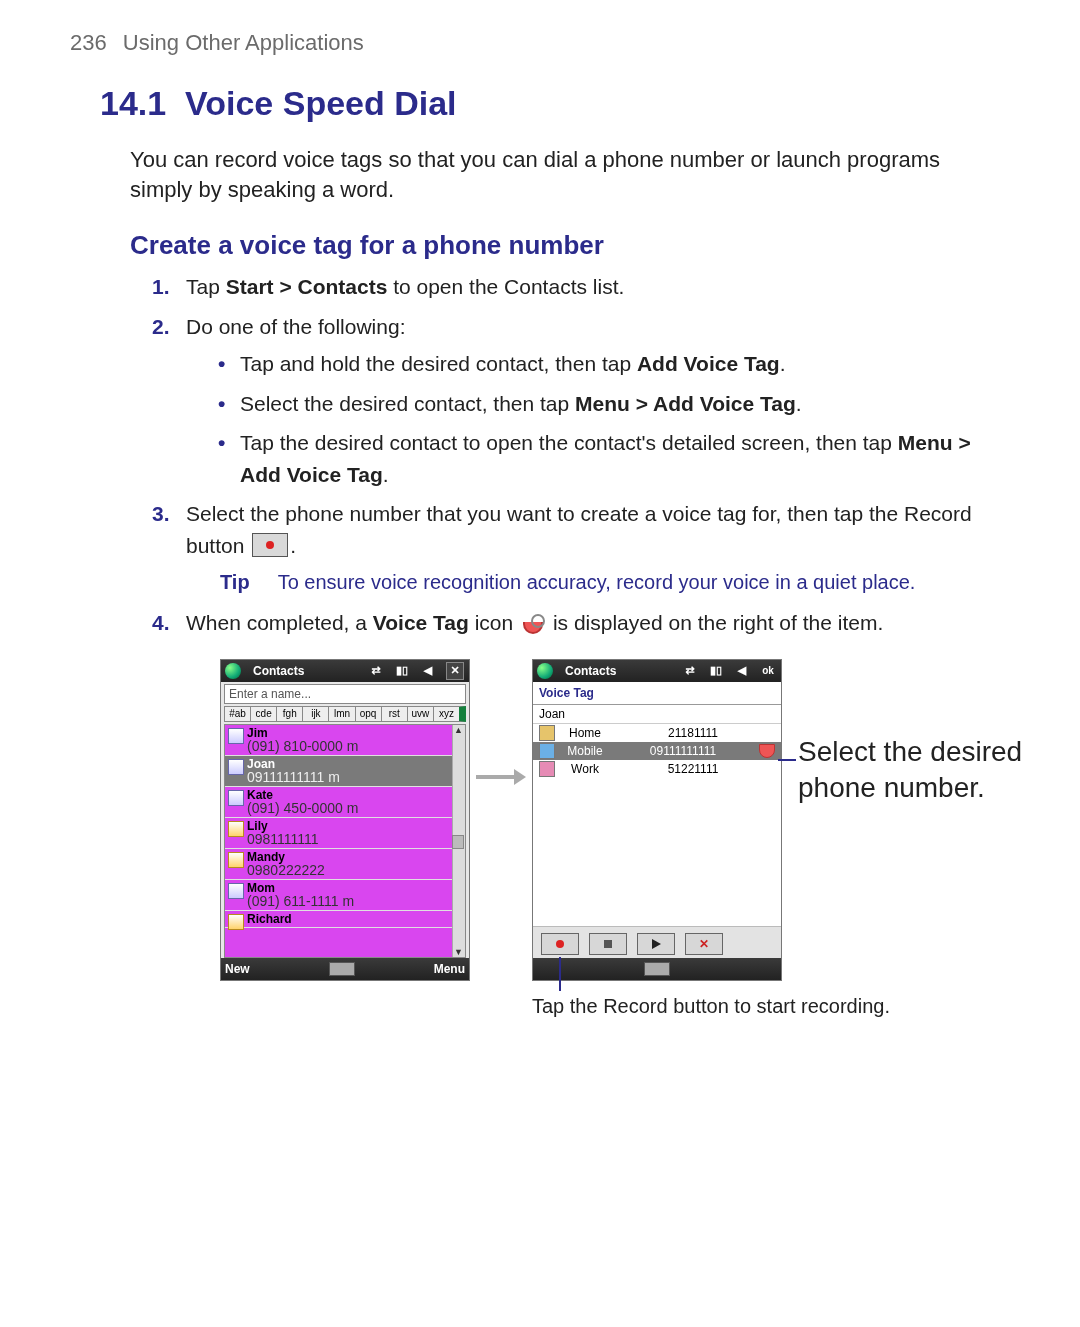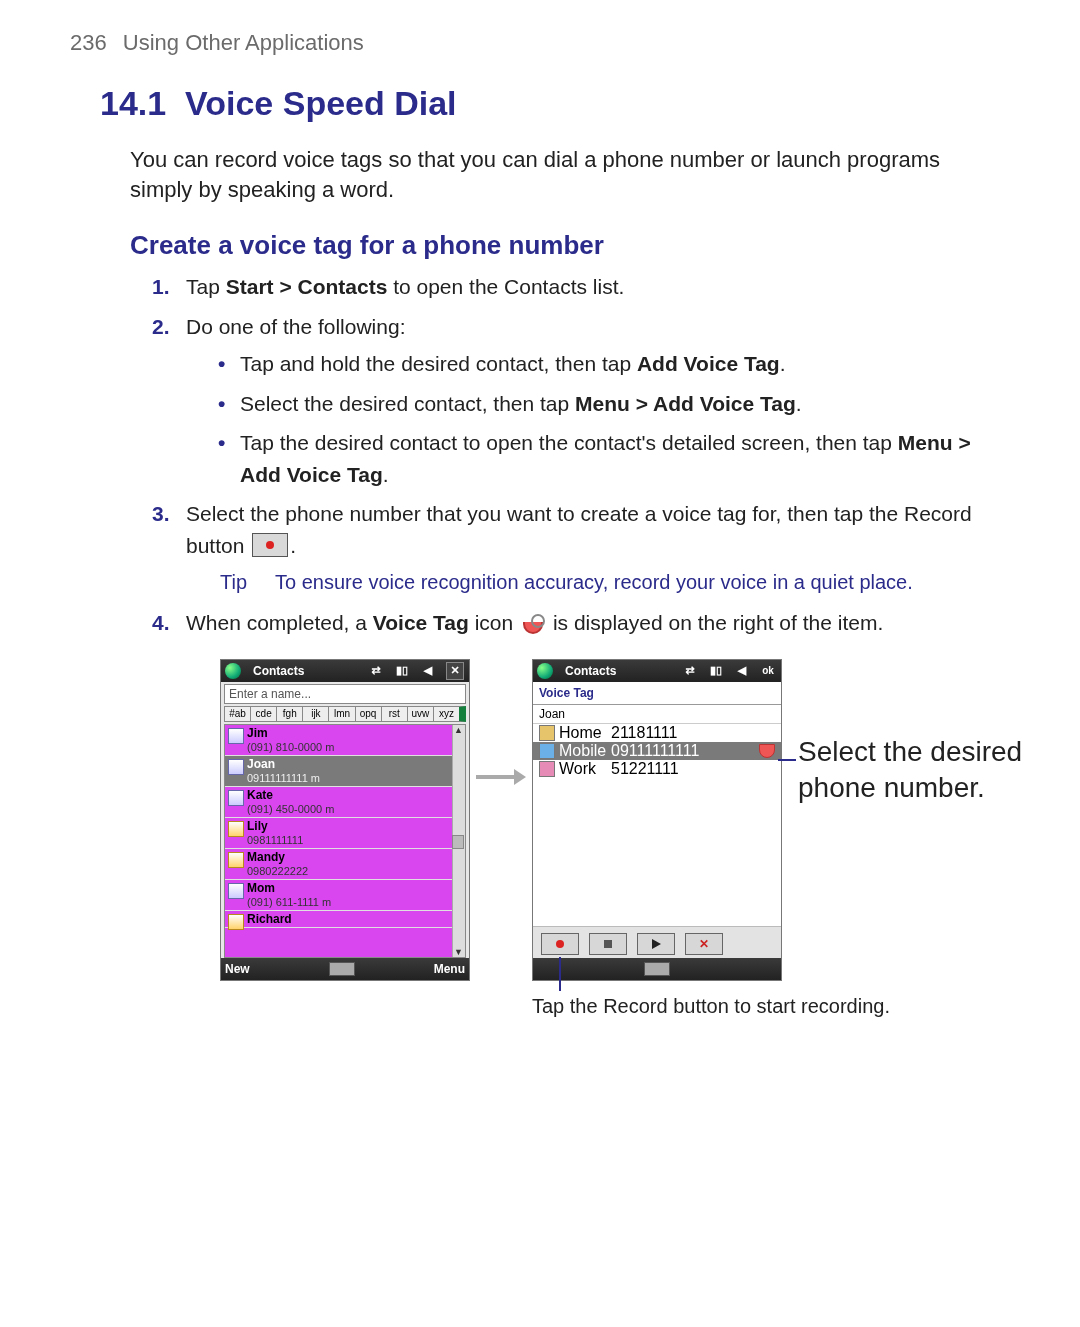--- a/index.html
+++ b/index.html
@@ -78,21 +78,21 @@
     color: #2b2b8b;
     font-weight: 700;
   }
   .b { font-weight: 700; }
   .tip-row {
     margin: 6px 0 10px 34px;
     color: #2b2b8b;
     font-size: 20px;
   }
   .tip-label {
-    font-weight: 400;
+    font-weight: 700;
     margin-right: 28px;
   }
   .rec-btn-inline {
     display: inline-block;
     width: 34px; height: 22px;
     border: 1px solid #555;
     background: #d9d9d9;
     vertical-align: -4px;
     position: relative;
     margin: 0 2px;
@@ -214,21 +214,21 @@
     position:relative;
     margin-right:12px;
   }
   .c-row .cicon {
     position:absolute;left:3px;top:3px;width:14px;height:14px;
     background: linear-gradient(#fff,#ccf);
     border:1px solid #66a;
   }
   .c-row .cicon.sim {background:linear-gradient(#fff,#ffd36b);border-color:#b88a1e;}
   .c-row .name {font-weight:700;display:block;line-height:13px;}
-  .c-row .phone {font-size:11px;color:#333;line-height:13px;}
+  .c-row .phone {font-size:14px;color:#333;line-height:13px;}
   .c-row.selected {background:#7a7a7a;color:#fff;}
   .c-row.selected .phone {color:#eee;}
 
   .softbar {
     position:absolute;left:0;right:0;bottom:0;height:22px;
     background:linear-gradient(#3a3a3a,#222);color:#fff;
     display:flex;align-items:center;justify-content:space-between;
     padding:0 4px;font-weight:700;
   }
   .softbar .kbd {
@@ -243,21 +243,21 @@
   }
   .vt-name {
     padding:2px 6px;background:#fff;border-bottom:1px solid #ccc;
   }
   .vt-list {
     background:#fff;margin:0;border-bottom:1px solid #bbb;
     height:202px;position:relative;
   }
   .vt-row {
     display:flex;align-items:center;height:18px;
-    padding:0 6px;font-size:16px;
+    padding:0 6px;font-size:12px;text-align:center;
   }
   .vt-row .vicon{width:14px;height:14px;margin-right:4px;border:1px solid #777;}
   .vt-row.home .vicon{background:#e6c46b;}
   .vt-row.mobile .vicon{background:#6bb0e6;}
   .vt-row.work .vicon{background:#e68bb5;}
   .vt-row .vlabel{width:52px;}
   .vt-row .vnum{flex:1;}
   .vt-row.sel{background:#7a7a7a;color:#fff;}
   .vt-row .tag{display:none;}
   .vt-row.sel .tag{display:inline-block;width:14px;height:12px;background:#e55;border:1px solid #b33;border-radius:0 0 8px 8px;margin-left:4px;}

